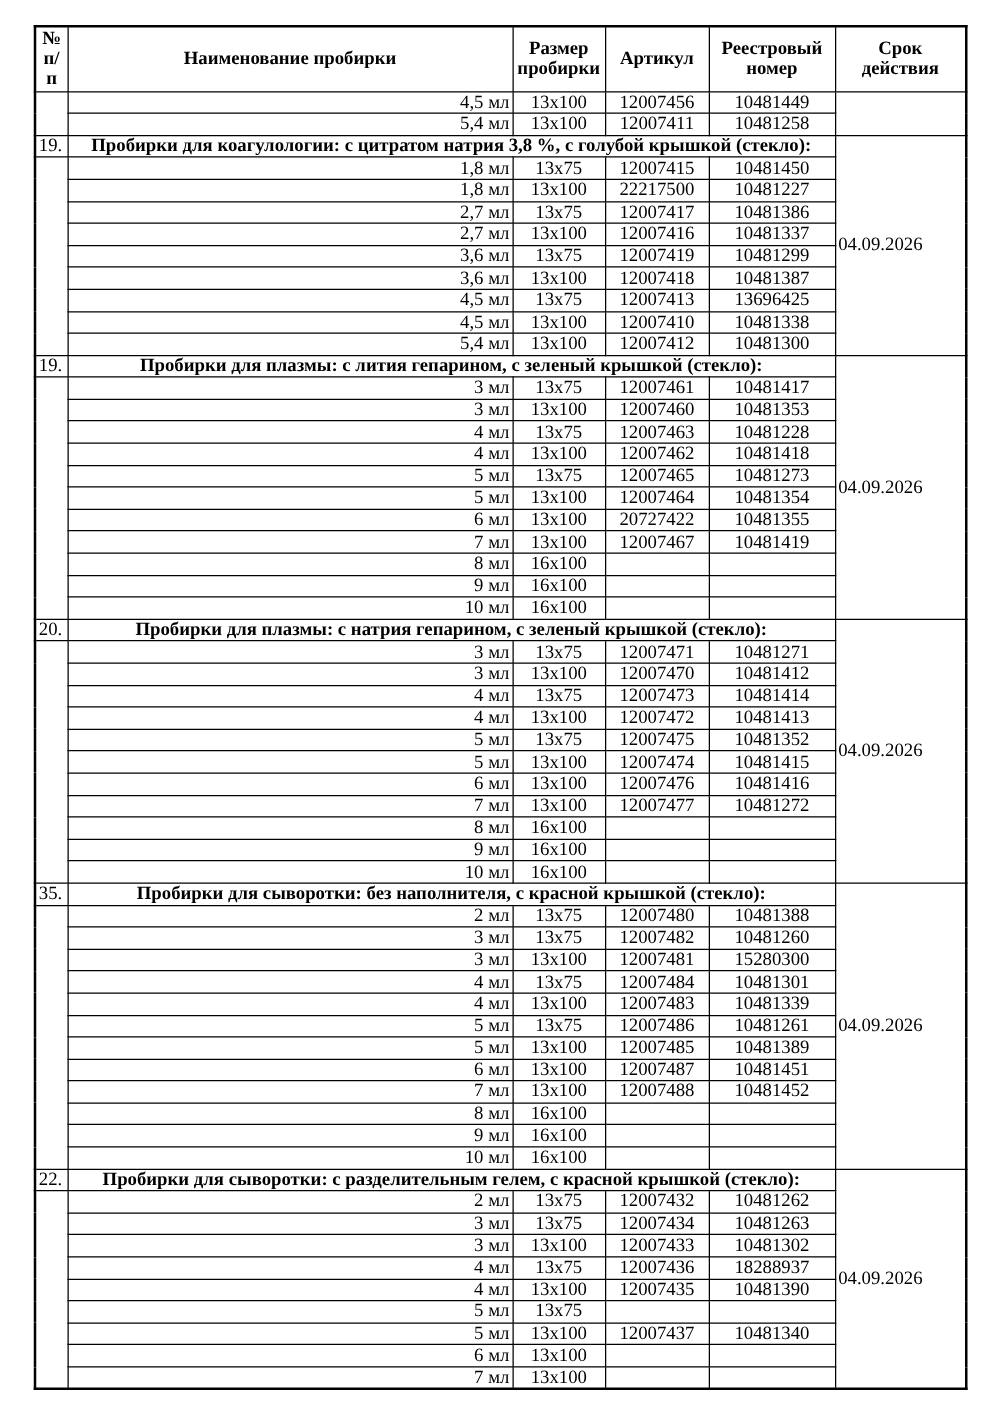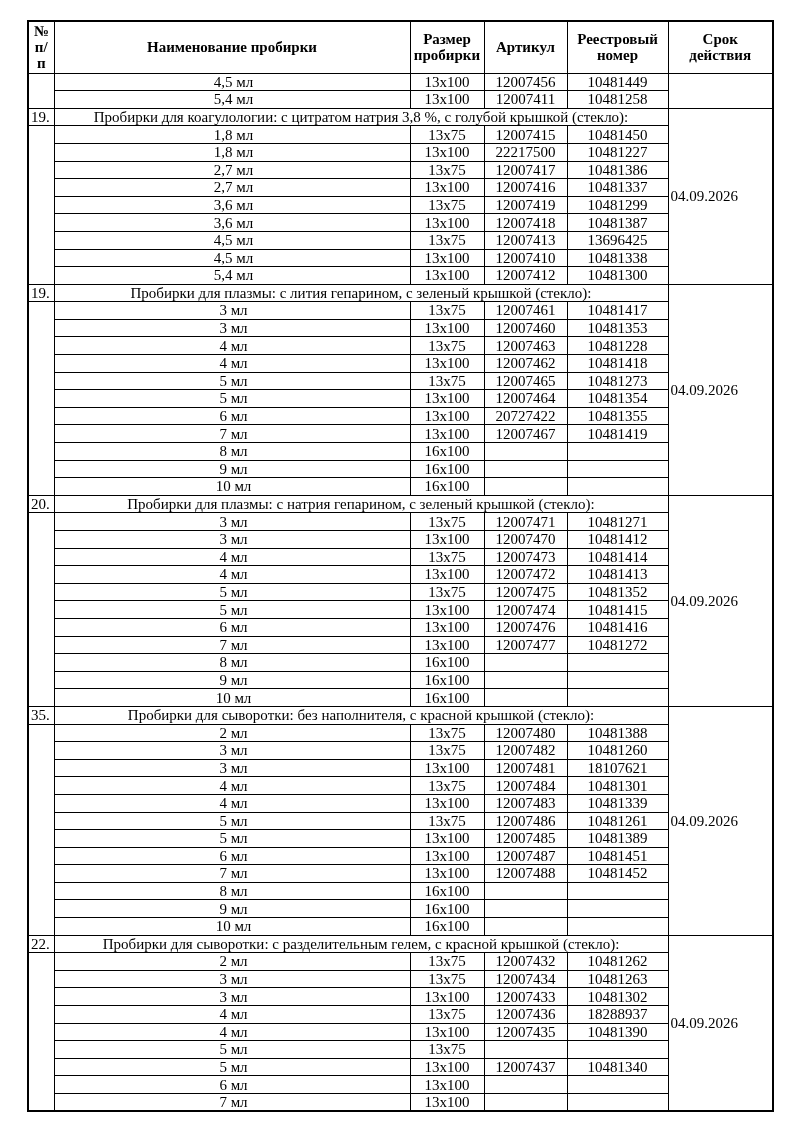--- a/index.html
+++ b/index.html
@@ -44,31 +44,31 @@
     white-space: pre-line;
     padding: 1px 2px;
   }
   td.num {
     text-align: left;
     padding-left: 2px;
     white-space: nowrap;
   }
   td.num-empty { padding: 0; }
   td.name {
-    text-align: center;
+    text-align: right;
     padding-left: 5px;
     white-space: nowrap;
     margin-left: 40px;
   }
   td.center {
     text-align: center;
     white-space: nowrap;
   }
   td.section-title {
-    font-weight: normal;
+    font-weight: bold;
     text-align: center;
     white-space: nowrap;
   }
   td.validity {
     text-align: left;
     vertical-align: middle;
     white-space: nowrap;
   }
 </style>
 </head>
@@ -332,21 +332,21 @@
         <tr>
           <td class="name">3 мл</td>
           <td class="center">13x75</td>
           <td class="center">12007482</td>
           <td class="center">10481260</td>
         </tr>
         <tr>
           <td class="name">3 мл</td>
           <td class="center">13x100</td>
           <td class="center">12007481</td>
-          <td class="center">18107621</td>
+          <td class="center">15280300</td>
         </tr>
         <tr>
           <td class="name">4 мл</td>
           <td class="center">13x75</td>
           <td class="center">12007484</td>
           <td class="center">10481301</td>
         </tr>
         <tr>
           <td class="name">4 мл</td>
           <td class="center">13x100</td>

